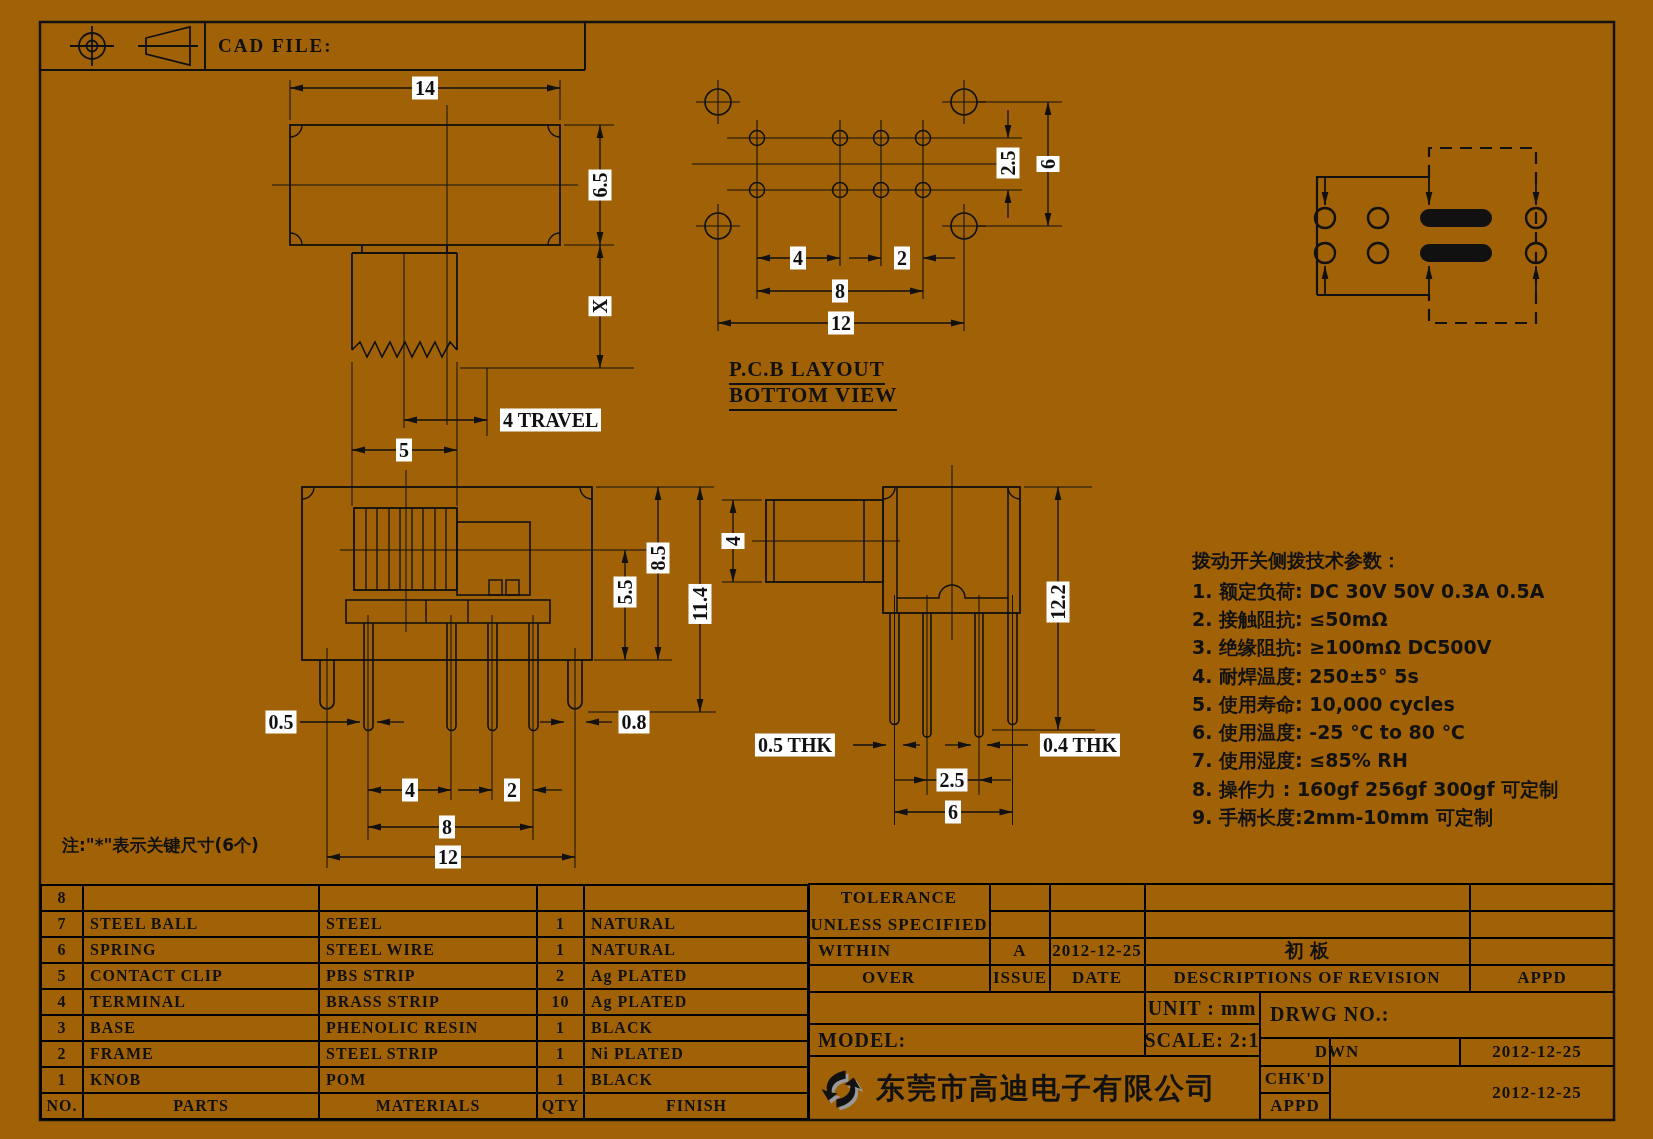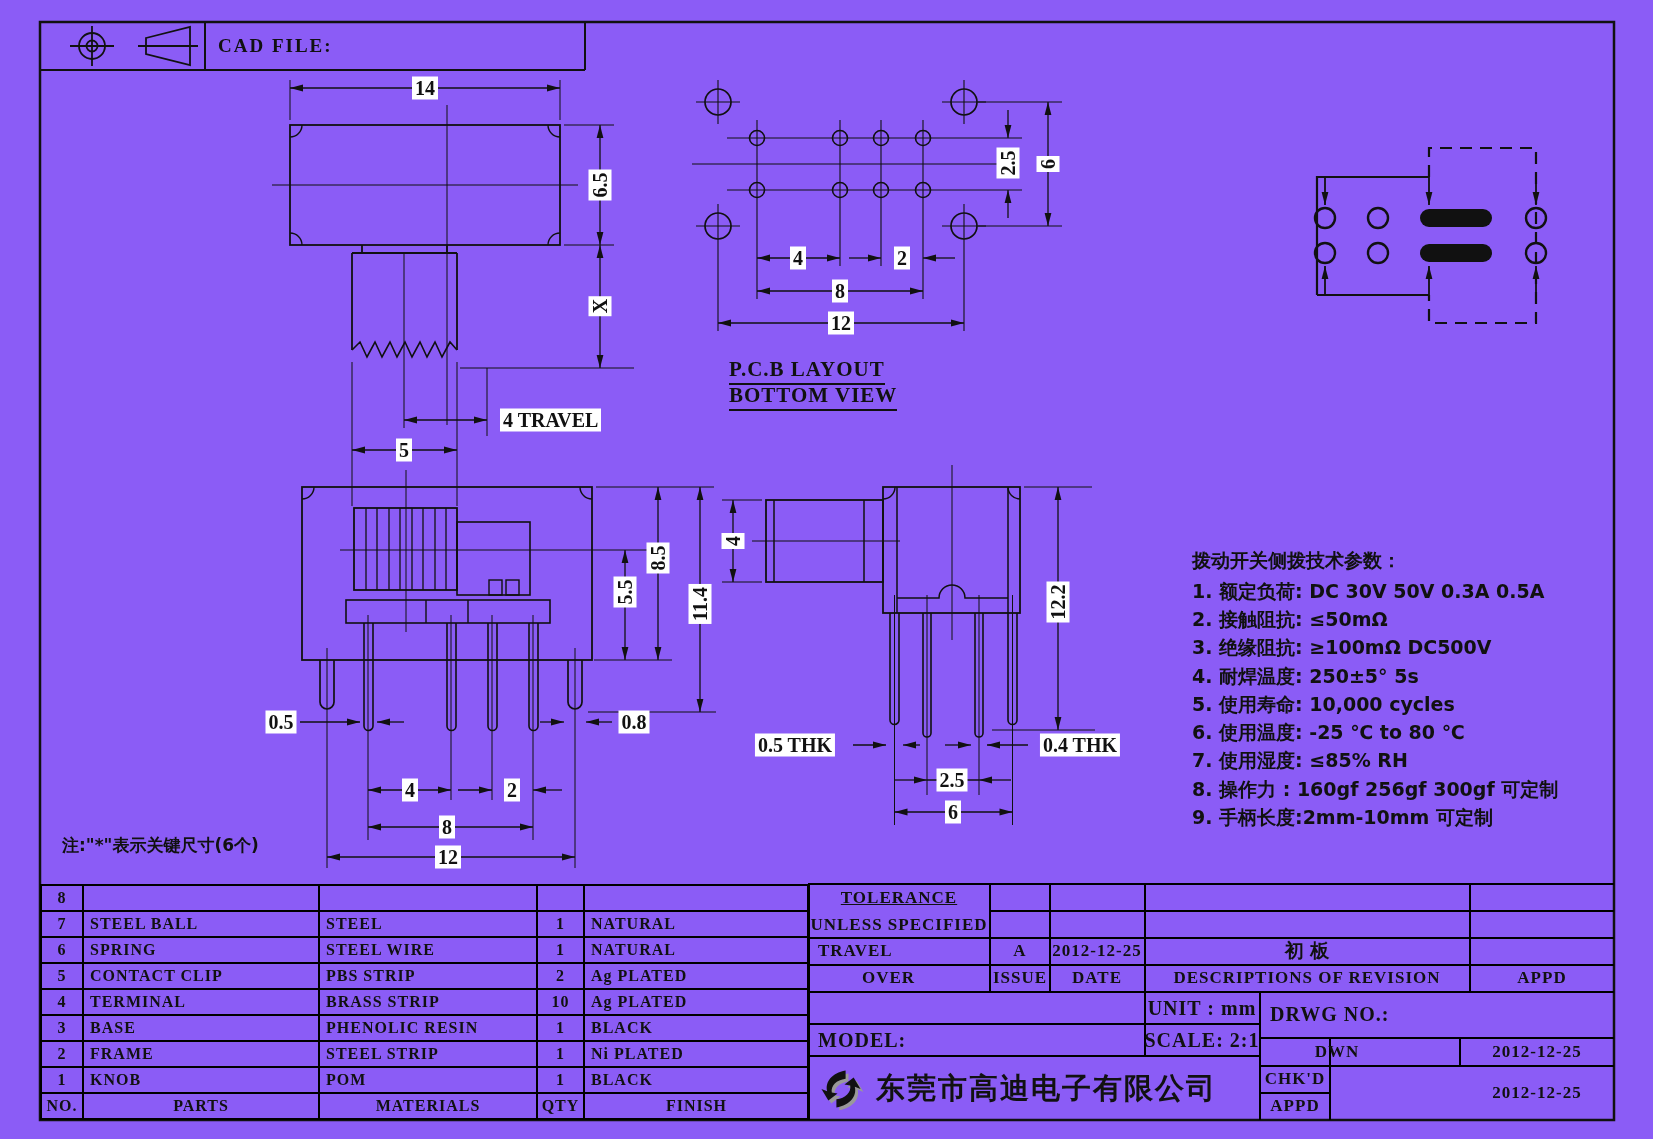--- a/index.html
+++ b/index.html
@@ -1,16 +1,16 @@
 <!DOCTYPE html>
 <html><head>
 <meta charset="utf-8">
 <style>
   html,body{margin:0;padding:0;background:#fff;}
-  #sheet{position:relative;width:1653px;height:1139px;background:#8b5cf6;overflow:hidden;
+  #sheet{position:relative;width:1653px;height:1139px;background:#a16207;overflow:hidden;
          font-family:"Liberation Serif",serif;color:#111;}
   #art{position:absolute;left:0;top:0;z-index:1;}
   .t,.tl,.tv{position:absolute;z-index:3;white-space:nowrap;color:#111;
      font:bold 20px "Liberation Serif",serif;}
   .t{transform:translate(-50%,-50%);}
   .tl{transform:translate(0,-50%);}
   .tv{transform:translate(-50%,-50%) rotate(-90deg);}
   .bg{background:#fff;padding:0 3px;}
   .cap{font:bold 21px "Liberation Serif",serif;letter-spacing:1px;border-bottom:2px solid #111;padding-bottom:1px;}
   .capbig{font:bold 23px "Liberation Serif",serif;letter-spacing:1px;border-bottom:2.5px solid #111;padding-bottom:1px;}
@@ -445,23 +445,23 @@
   <tr>
     <td class="c">NO.</td>
     <td class="c">PARTS</td>
     <td class="c">MATERIALS</td>
     <td class="c">QTY</td>
     <td class="c">FINISH</td>
   </tr>
 </tbody>
     </table>
 
-<span class="t tb" style="left:899px;top:898px;text-decoration:underline;">TOLERANCE</span>
+<span class="t tb" style="left:899px;top:898px;">TOLERANCE</span>
 <span class="t tb" style="left:899px;top:925px;">UNLESS   SPECIFIED</span>
-<span class="tl tb" style="left:818px;top:951px;">TRAVEL</span>
+<span class="tl tb" style="left:818px;top:951px;">WITHIN</span>
 <span class="t tb" style="left:1020px;top:951px;">A</span>
 <span class="t tb" style="left:1097px;top:951px;">2012-12-25</span>
 <span class="t cjk" style="left:1307px;top:951px;">初 板</span>
 <span class="tl tb" style="left:818px;top:978px;margin-left:44px;">OVER</span>
 <span class="t tb" style="left:1020px;top:978px;">ISSUE</span>
 <span class="t tb" style="left:1097px;top:978px;">DATE</span>
 <span class="t tb" style="left:1307px;top:978px;">DESCRIPTIONS  OF  REVISION</span>
 <span class="t tb" style="left:1542px;top:978px;">APPD</span>
 <span class="t tbbig" style="left:1202px;top:1008px;">UNIT : mm</span>
 <span class="tl tbbig" style="left:1270px;top:1014px;">DRWG  NO.:</span>

